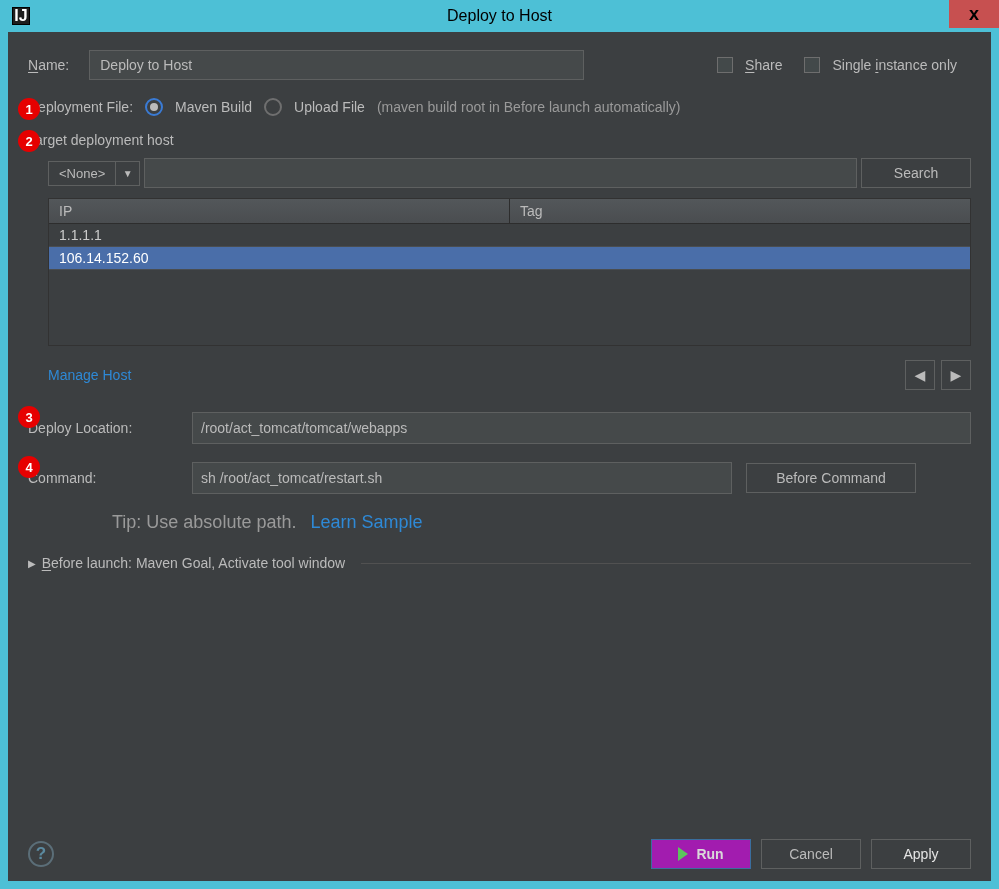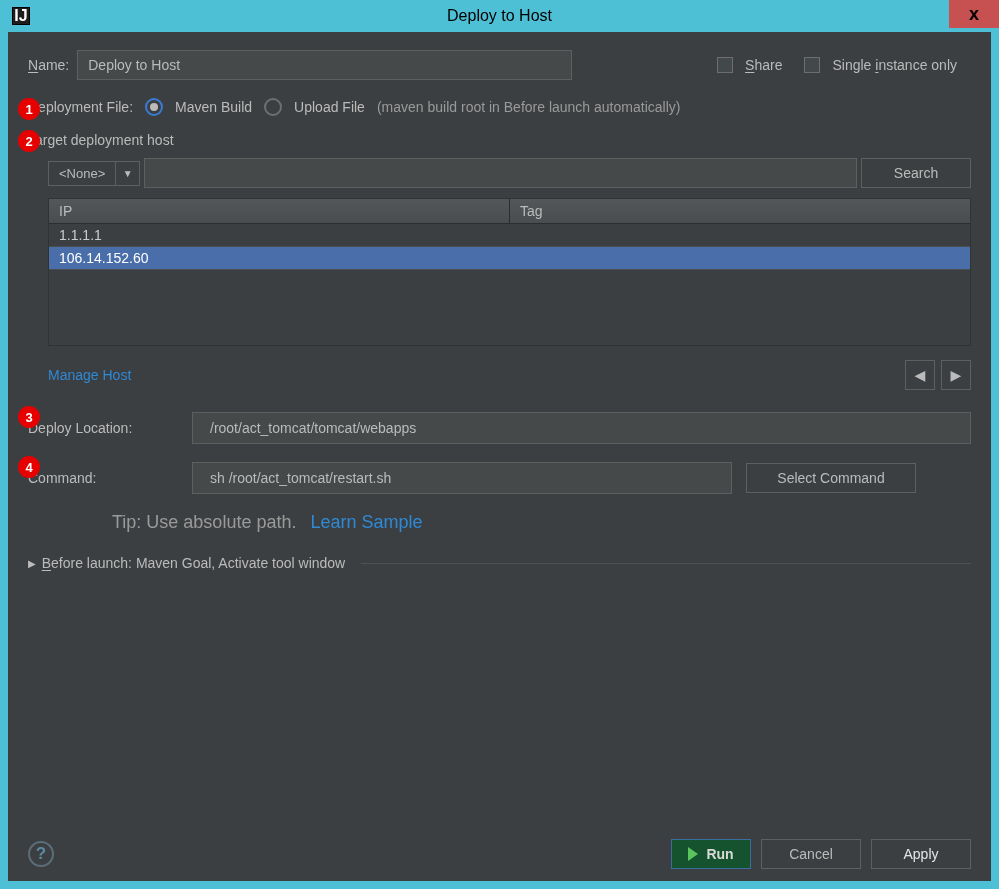--- a/index.html
+++ b/index.html
@@ -4,21 +4,21 @@
 <style>
   * { box-sizing: border-box; margin: 0; padding: 0; font-family: "Segoe UI", Arial, sans-serif; }
   body { background: #4dc0d6; width: 999px; height: 889px; overflow: hidden; }
   .window { width: 999px; height: 889px; background: #4dc0d6; display: flex; flex-direction: column; }
   .titlebar { height: 32px; background: #4dc0d6; display: flex; align-items: center; position: relative; }
   .app-icon { width: 18px; height: 18px; background: #1e1e1e; margin-left: 12px; display:flex; align-items:center; justify-content:center; color:#fff; font-size:16px; font-weight:bold; border:1px solid #000;}
   .title { position:absolute; left:0; right:0; text-align:center; color: #000; font-size: 16px; }
   .close-btn { position:absolute; right:0; top:0; width: 50px; height: 28px; background: #c75050; display:flex; align-items:center; justify-content:center; color:#000; font-weight:bold; font-size:18px; cursor:pointer;}
   .client { flex:1; margin: 0 8px 8px 8px; background: #3c3f41; color: #bbbbbb; font-size: 14px; display:flex; flex-direction:column; padding: 18px 20px 12px 20px; position:relative;}
   .row { display:flex; align-items:center; }
-  .name-row { margin-bottom: 18px; }
+  .name-row { margin-bottom: 18px; gap: 12px;}
   .label { color:#bbbbbb; }
   .underline-n { text-decoration: underline; text-underline-offset: 2px; }
   .name-input { flex: 0 0 495px; height:30px; background:#45494a; border:1px solid #5e6060; color:#bbb; padding:0 10px; font-size:14px; margin-left: 8px;}
   .check-group { display:flex; align-items:center; gap:8px; margin-left:auto;}
   .chk { width:16px; height:16px; border:1px solid #6e6e6e; background:#43494a; display:inline-block; cursor:pointer;}
   .chk-label { color:#bbb; margin-left:4px; margin-right:14px;}
   .numbadge { position:absolute; left:-10px; width:22px; height:22px; border-radius:50%; background:#e60000; color:#fff; font-size:13px; font-weight:bold; display:flex; align-items:center; justify-content:center;}
   .rel { position:relative; }
   .deploy-file-row { margin-bottom: 16px; gap:12px;}
   .radio { width:18px; height:18px; border-radius:50%; border:2px solid #6f6f6f; display:inline-flex; align-items:center; justify-content:center; cursor:pointer;}
@@ -40,30 +40,30 @@
   .tr { display:flex; border-bottom:1px solid #4a4d50;}
   .td { flex:1; padding:3px 10px; color:#ccc; font-size:14px;}
   .tr.sel { background:#4a6ea9; color:#fff;}
   .tr.sel .td { color:#fff;}
   .manage-row { display:flex; align-items:center; padding-left:20px; margin-bottom:22px;gap:35px;}
   .link { color:#2e89d6; cursor:pointer;}
   .nav-btns { margin-left:auto; display:flex; gap:6px;}
   .sq-btn { width:30px; height:30px; border:1px solid #5e6060; display:flex; align-items:center; justify-content:center; color:#bbb; font-size:14px; cursor:pointer;}
   .field-row { display:flex; align-items:center; gap:14px; margin-bottom:18px;}
   .field-row .flabel { width:150px; color:#bbb;}
-  .text-input { flex:1; height:32px; background:#45494a; border:1px solid #5e6060; color:#bbb; padding:0 17px; font-size:14px;}
+  .text-input { flex:1; height:32px; background:#45494a; border:1px solid #5e6060; color:#bbb; padding:0 8px; font-size:14px;}
   .cmd-btn { width:170px; justify-content:center;}
   .tip-row { margin-left:84px; color:#9a9a9a; display:flex; gap:14px; margin-bottom:22px; font-size:18px;}
   .expander { display:flex; align-items:center; gap:6px; color:#bbb; cursor:pointer; margin-bottom:8px;}
   .tri { font-size:10px; color:#bbb;}
   .sep { height:1px; background:#515151; flex:1; margin-left:10px;}
   .bottom-bar { margin-top:auto; display:flex; align-items:center; padding-top:10px;}
   .help { width:26px; height:26px; border-radius:50%; border:2px solid #5b6e78; color:#5b8aa0; font-size:17px; font-weight:bold; display:flex; align-items:center; justify-content:center; cursor:pointer;}
   .right-btns { margin-left:auto; display:flex; gap:10px;}
-  .run-btn { width:80px; border-color:#3a6e9e; background:#14532d;}
+  .run-btn { width:100px; border-color:#3a6e9e; background:#a21caf;}
   .play-icon { width:0; height:0; border-left:10px solid #5cc45c; border-top:7px solid transparent; border-bottom:7px solid transparent; margin-right:8px;}
   .run-text { color:#d9d9d9; font-weight:600;}
   .std-btn { width:100px; color:#bbb;}
   .apply-btn { width:100px; color:#e5e5e5;}
 </style>
 </head>
 <body>
 
 <div class="window">
   <div class="titlebar">
@@ -139,21 +139,21 @@
     <div class="field-row rel">
       <span class="numbadge" style="top:-6px;">3</span>
       <span class="flabel">Deploy Location:</span>
       <input class="text-input" value="/root/act_tomcat/tomcat/webapps" style="">
     </div>
 
     <div class="field-row rel">
       <span class="numbadge" style="top:-6px;">4</span>
       <span class="flabel">Command:</span>
       <input class="text-input" style="flex: 0 0 540px;" value="sh /root/act_tomcat/restart.sh">
-      <div class="btn cmd-btn">Select Command</div>
+      <div class="btn cmd-btn">Before Command</div>
     </div>
 
     <div class="tip-row">
       <span>Tip: Use absolute path.</span>
       <span class="link">Learn Sample</span>
     </div>
 
     <div class="expander">
       <span class="tri">▶</span>
       <span><span class="underline-n">B</span>efore launch: Maven Goal, Activate tool window</span>

